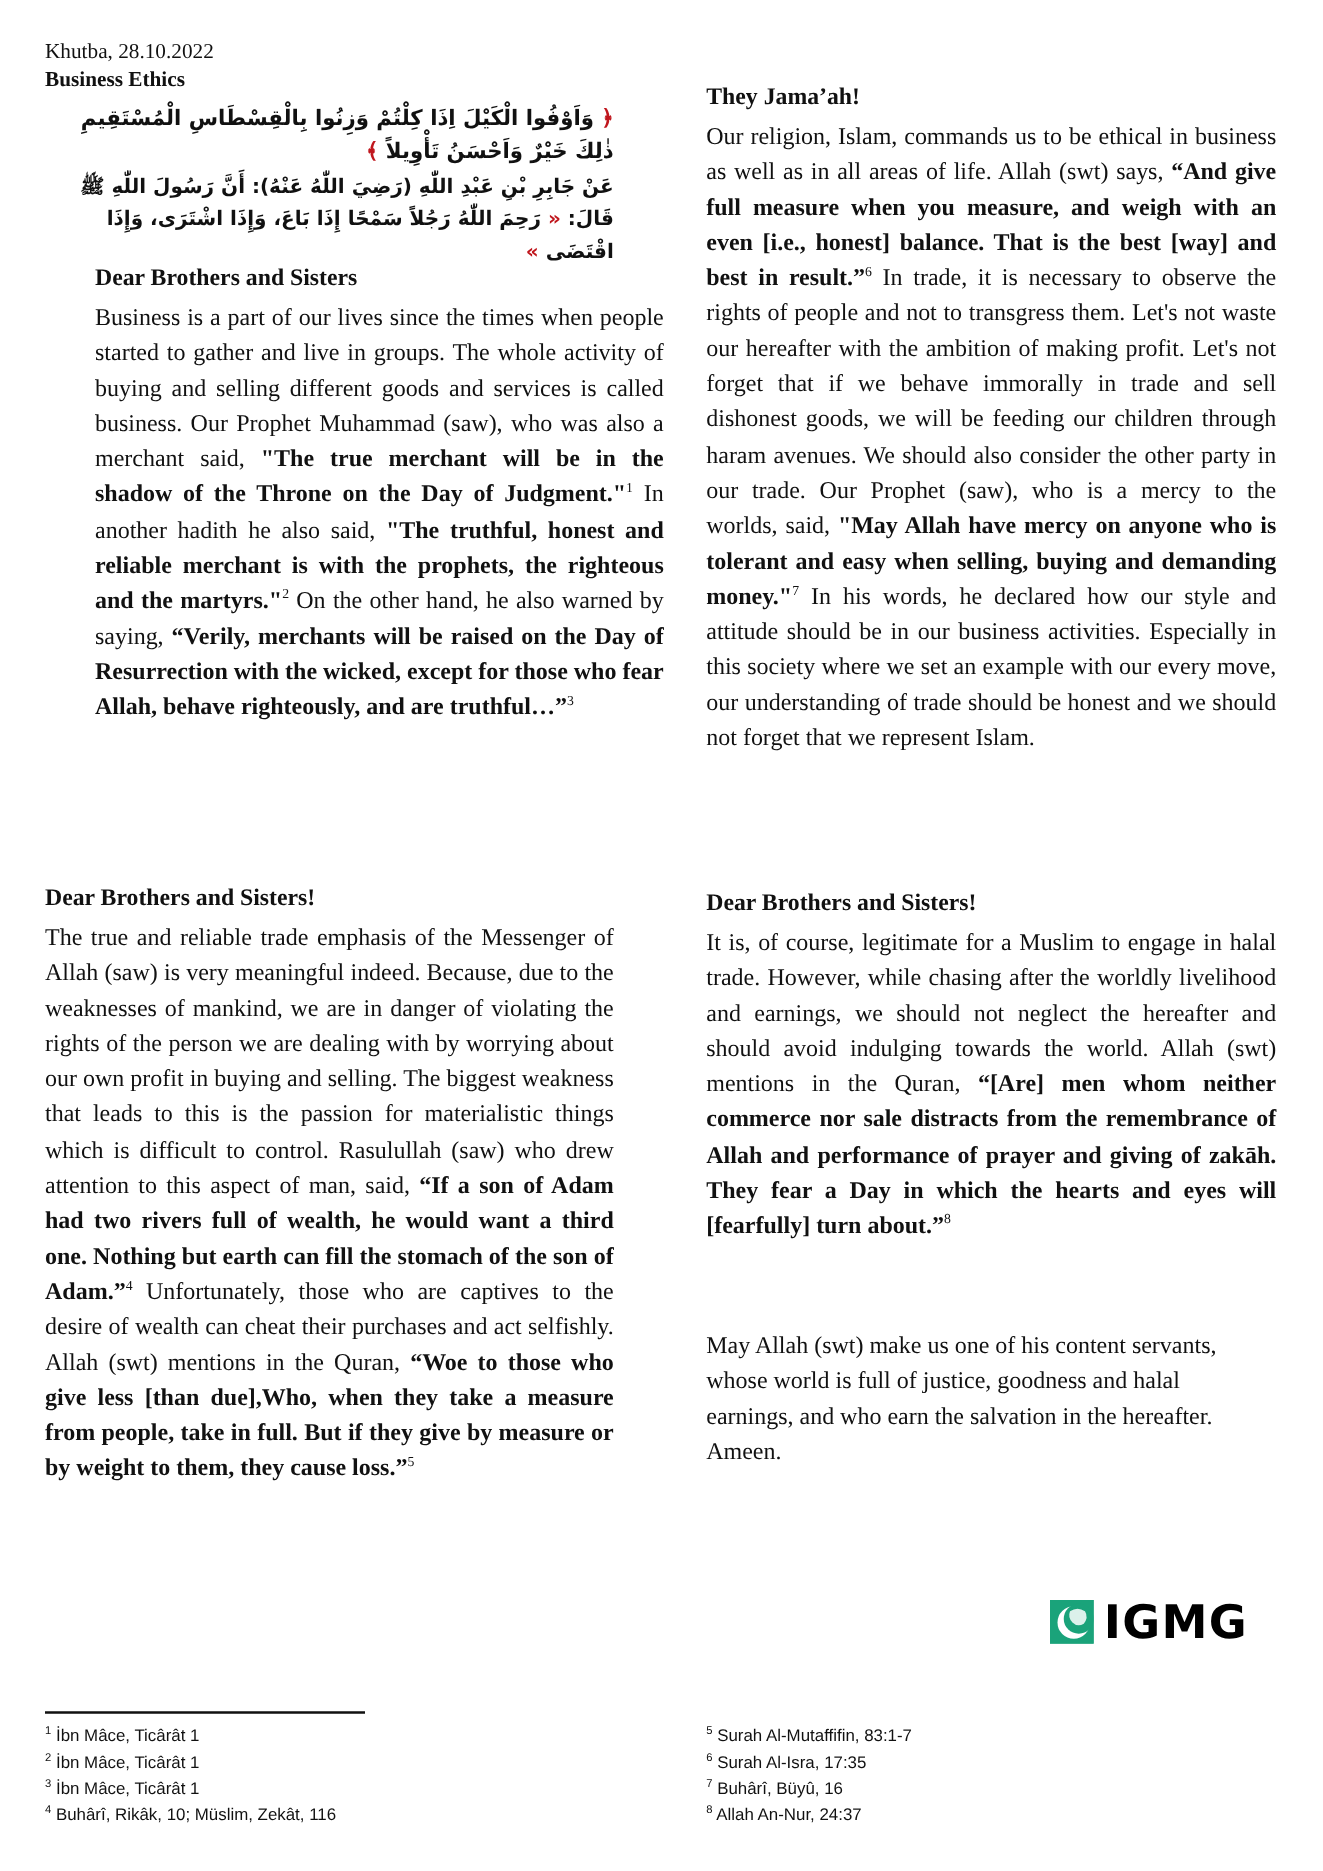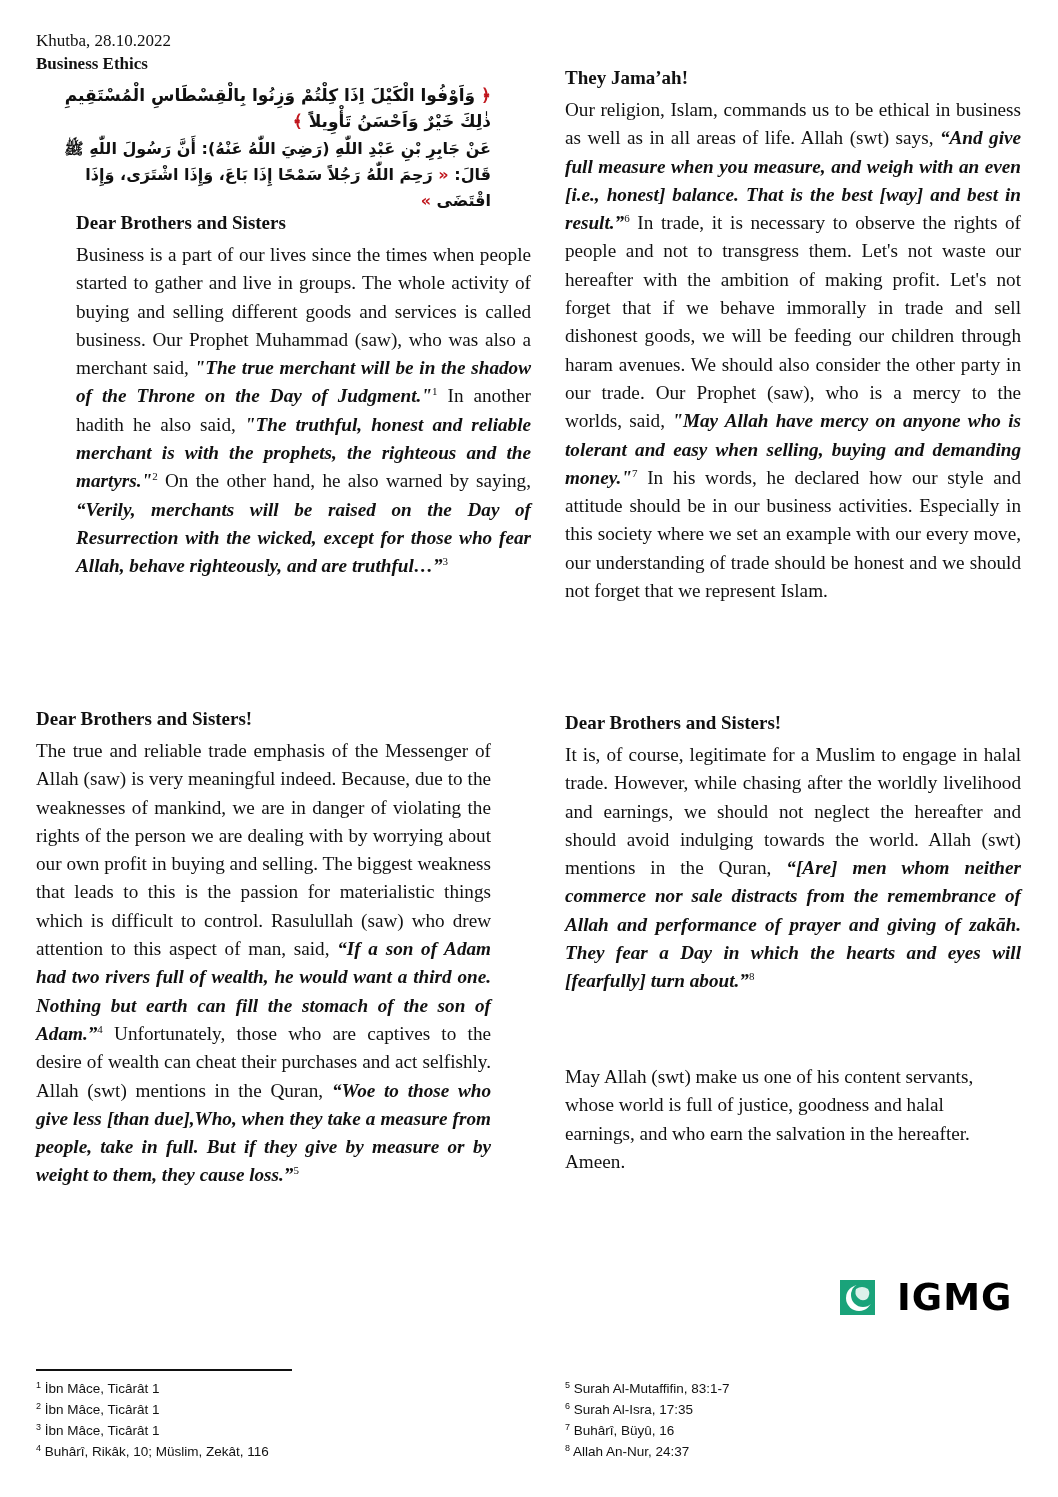--- a/index.html
+++ b/index.html
@@ -11,31 +11,31 @@
   .meta-date { position: absolute; left: 36px; top: 31px; font-family: "Liberation Serif", serif; font-size: 17px; }
   .meta-title { position: absolute; left: 36px; top: 54px; font-family: "Liberation Serif", serif; font-size: 17px; font-weight: bold; }
 
   .arabic { position: absolute; left: 36px; width: 455px; direction: rtl; text-align: right; font-family: "DejaVu Sans", sans-serif; font-weight: bold; color: #111; }
   .ar-verse { top: 82px; font-size: 17px; line-height: 26px; }
   .ar-hadith { top: 136px; font-size: 16px; line-height: 26px; }
   .red { color: #c0161d; }
 
   .heading { font-family: "Liberation Serif", serif; font-weight: bold; font-size: 19px; }
   .para { font-family: "Liberation Serif", serif; font-size: 19.2px; line-height: 28.3px; text-align: justify; }
-  .para b { font-weight: bold; font-style: italic; }
+  .para b { font-weight: bold; }
   .para sup, sup.fn { font-size: 11px; vertical-align: super; line-height: 0; }
   .closing { font-family: "Liberation Serif", serif; font-size: 19.2px; line-height: 28.3px; }
 
   .footnote-rule { position: absolute; left: 36px; top: 1369px; width: 256px; height: 1.5px; background: #111; }
   .footnotes { position: absolute; font-family: "Liberation Sans", sans-serif; font-size: 13.5px; line-height: 21px; }
   .footnotes sup { font-size: 9px; vertical-align: super; line-height: 0; }
 
   .logo { position: absolute; left: 840px; top: 1277px; width: 182px; height: 40px; display: flex; align-items: center; }
   .logo-mark { width: 35px; height: 35px; background: #1aa37a; position: relative; overflow: hidden; }
-  .logo-text { margin-left: 22px; font-family: "DejaVu Sans", sans-serif; font-weight: bold; font-size: 37px; letter-spacing: 1px; color: #000; line-height: 1; }
+  .logo-text { margin-left: 8px; font-family: "DejaVu Sans", sans-serif; font-weight: bold; font-size: 37px; letter-spacing: 1px; color: #000; line-height: 1; }
 </style>
 </head>
 <body>
 
 <div class="meta-date">Khutba, 28.10.2022</div>
 <div class="meta-title">Business Ethics</div>
 
 <div class="arabic ar-verse">
   <span class="red">﴿</span>
   <span>وَاَوْفُوا الْكَيْلَ اِذَا كِلْتُمْ وَزِنُوا بِالْقِسْطَاسِ الْمُسْتَقِيمِ ذٰلِكَ خَيْرٌ وَاَحْسَنُ تَأْوِيلاً</span>

